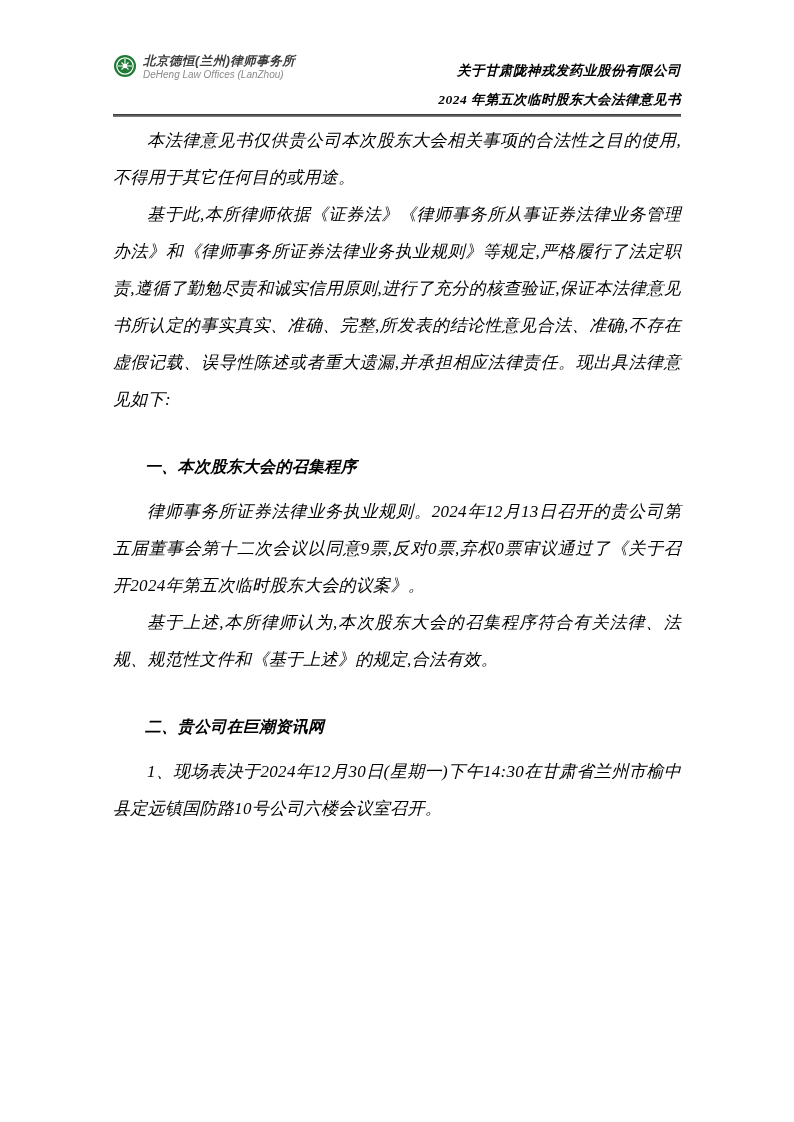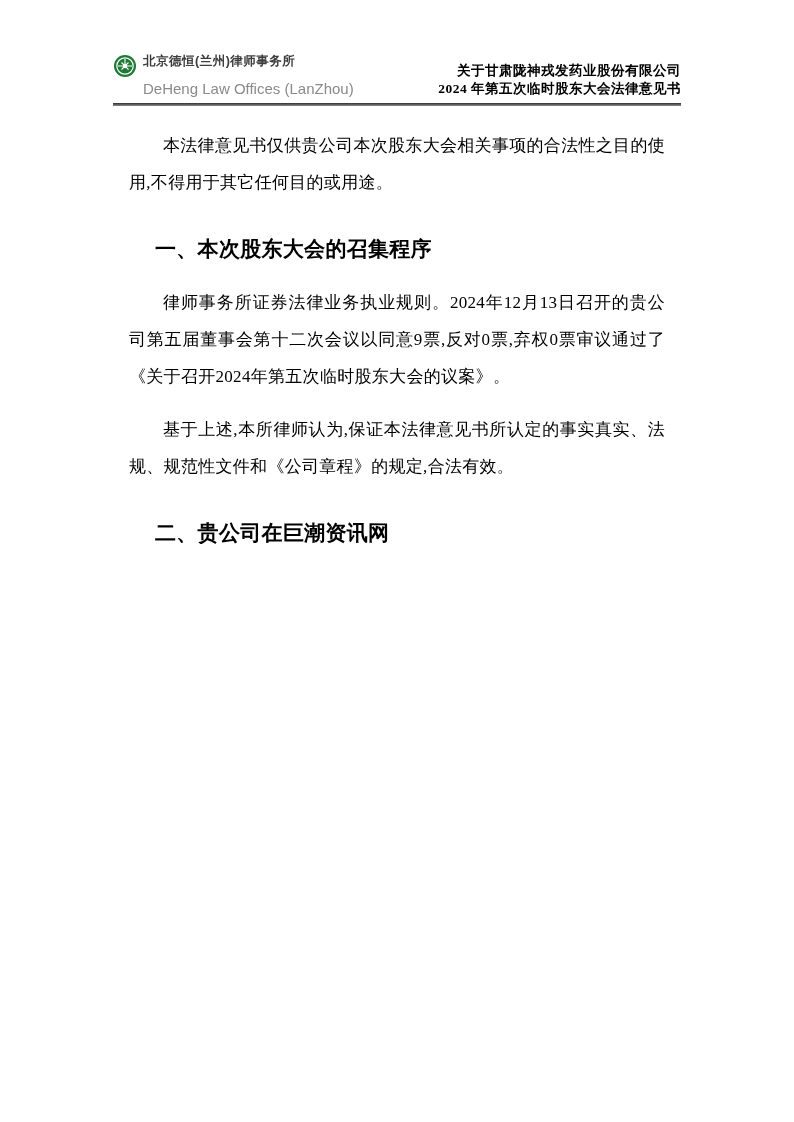--- a/index.html
+++ b/index.html
@@ -11,20 +11,21 @@
     position: relative;
     width: 794px;
     height: 932px;
     margin: 0 auto;
     background: #ffffff;
     box-sizing: border-box;
     padding: 52px 113px 0 113px;
     font-family: "Liberation Serif", "DejaVu Serif", serif;
     color: #000000;
     overflow: hidden;
+    font-style: italic;
   }
   
   .header {
     display: flex;
     justify-content: space-between;
     align-items: flex-start;
   }
   .brand {
     display: flex;
     align-items: flex-start;
@@ -41,53 +42,53 @@
   .brand-cn {
     font-family: "Liberation Sans", "DejaVu Sans", sans-serif;
     font-size: 12.5px;
     font-weight: bold;
     color: #3c3c3c;
     letter-spacing: 0.5px;
     white-space: nowrap;
   }
   .brand-en {
     font-family: "Liberation Sans", "DejaVu Sans", sans-serif;
-    font-size: 15px;
+    font-size: 10px;
     color: #8a8a8a;
-    margin-top: 12px;
+    margin-top: 1px;
     white-space: nowrap;
   }
   .doc-title {
     text-align: right;
     font-weight: bold;
     font-size: 13.5px;
     color: #000000;
     padding-top: 10px;
     letter-spacing: 0.5px;
   }
-  .doc-title .line2 { }
+  .doc-title .line2 { margin-top: 11px; }
   .header-rule {
     height: 3px;
     background: linear-gradient(#2f2f2f, #8a8a8a);
     margin-top: 5px;
   }
   
   .doc-body {
     padding-top: 5px;
     font-size: 17px;
     line-height: 37px;
     text-align: justify;
     letter-spacing: 0.3px;
   }
   .doc-body p {
-    margin: 16px;
+    margin: 0;
     text-indent: 2em;
   }
   .doc-body h2.sec {
-    font-size: 21px;
+    font-size: 16px;
     font-weight: bold;
     margin: 30px 0 8px 0;
     text-indent: 2em;
     line-height: 37px;
   }
   
   .page-footer {
     position: absolute;
     left: 0;
     right: 0;
@@ -122,23 +123,25 @@
     <div class="doc-title">
       <div class="line1">关于甘肃陇神戎发药业股份有限公司</div>
       <div class="line2">2024 年第五次临时股东大会法律意见书</div>
     </div>
   </header>
 
   <div class="header-rule"></div>
 
   <main class="doc-body">
     <p>本法律意见书仅供贵公司本次股东大会相关事项的合法性之目的使用,不得用于其它任何目的或用途。</p>
+    <p>基于此,本所律师依据《证券法》《律师事务所从事证券法律业务管理办法》和《律师事务所证券法律业务执业规则》等规定,严格履行了法定职责,遵循了勤勉尽责和诚实信用原则,进行了充分的核查验证,保证本法律意见书所认定的事实真实、准确、完整,所发表的结论性意见合法、准确,不存在虚假记载、误导性陈述或者重大遗漏,并承担相应法律责任。现出具法律意见如下:</p>
     <h2 class="sec">一、本次股东大会的召集程序</h2>
     <p>律师事务所证券法律业务执业规则。2024年12月13日召开的贵公司第五届董事会第十二次会议以同意9票,反对0票,弃权0票审议通过了《关于召开2024年第五次临时股东大会的议案》。</p>
-    <p>基于上述,本所律师认为,保证本法律意见书所认定的事实真实、法规、规范性文件和《公司章程》的规定,合法有效。</p>
+    <p>基于上述,本所律师认为,本次股东大会的召集程序符合有关法律、法规、规范性文件和《基于上述》的规定,合法有效。</p>
     <h2 class="sec">二、贵公司在巨潮资讯网</h2>
+    <p>1、现场表决于2024年12月30日(星期一)下午14:30在甘肃省兰州市榆中县定远镇国防路10号公司六楼会议室召开。</p>
   </main>
 
   <footer class="page-footer">
     <span>- 2 -</span>
   </footer>
 
 </div>
 
 </body></html>

